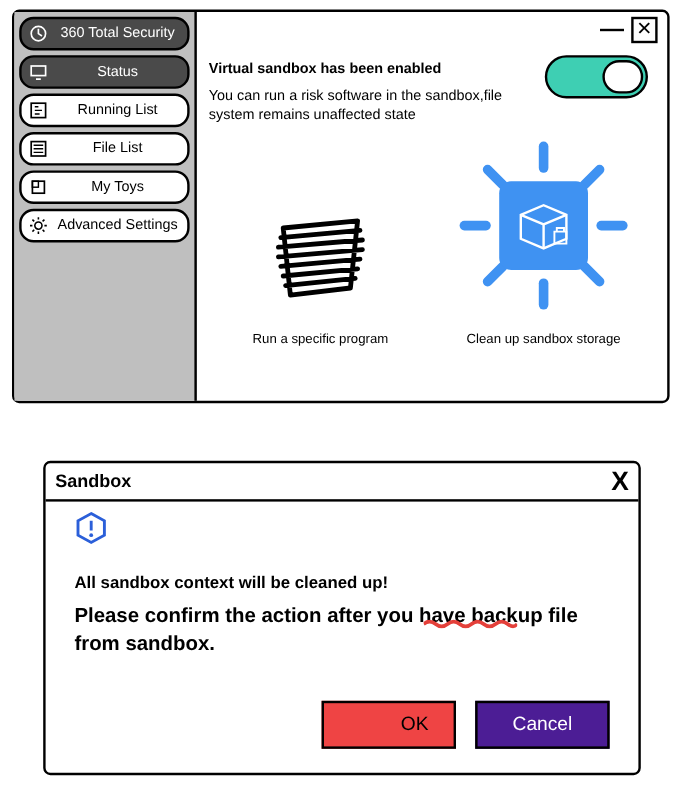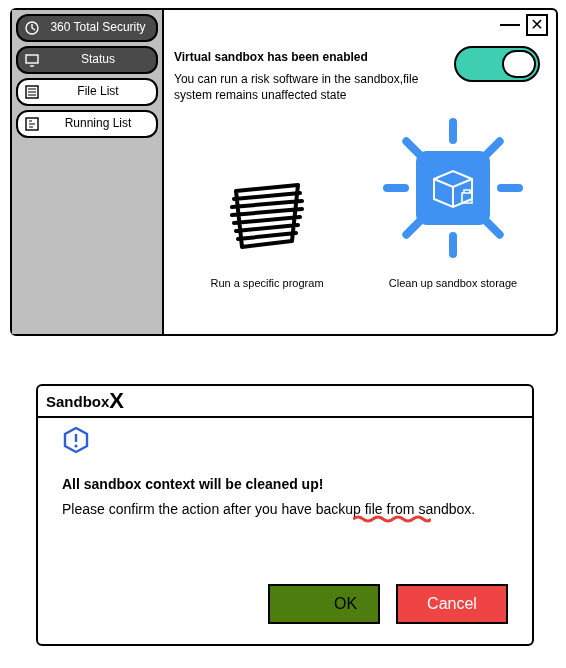--- a/index.html
+++ b/index.html
@@ -153,21 +153,21 @@
     left: 36px; top: 384px;
     width: 498px; height: 262px;
     border: 2.5px solid #000;
     border-radius: 6px;
     background: #fff;
     display: flex; flex-direction: column;
   }
   .dialog-titlebar {
     height: 32px;
     border-bottom: 2.5px solid #000;
-    display: flex; align-items: center; justify-content: flex-start;
+    display: flex; align-items: center; justify-content: space-between;
     padding: 0 8px;
     font-weight: bold;
     font-size: 15px;
   }
   .dialog-close {
     font-size: 22px; font-weight: bold;
     cursor: pointer;
   }
   .dialog-body {
     flex: 1;
@@ -175,44 +175,45 @@
   }
   .warn-icon {
     width: 28px; height: 28px;
     margin-bottom: 18px;
   }
   .dlg-line1 {
     font-size: 14px; font-weight: bold;
     margin-bottom: 8px;
   }
   .dlg-line2 {
-    font-size: 14px;
+    font-size: 17px;
     line-height: 1.4;
     position: relative;
+    font-weight: bold;
   }
   .squiggle {
     position: absolute;
     left: 291px; top: 15px;
     width: 78px; height: 8px;
   }
   .dialog-buttons {
     display: flex; gap: 16px;
     justify-content: flex-end;
     padding: 0 24px 20px 0;
   }
   .btn {
     width: 112px; height: 40px;
     border: 2px solid #000;
     font-family: inherit;
     font-size: 16px;
     cursor: pointer;
     display: inline-flex; align-items: center; justify-content: center;
   }
-  .btn-ok { background: #4d7c0f; padding-left: 43px; }
-  .btn-cancel { background: #ef4444; color: #fff; }
+  .btn-ok { background: #ef4444; padding-left: 43px; }
+  .btn-cancel { background: #4c1d95; color: #fff; }
 </style>
 </head>
 <body>
 
 <div class="main-window">
 
   <div class="sidebar">
 
     <div class="sidebar-item dark">
       <span class="icon">
@@ -231,37 +232,64 @@
             <path d="M6 14h4" stroke="#fff" stroke-width="1.4"></path>
           </svg>
       </span>
       <span class="label">Status</span>
     </div>
 
     <div class="sidebar-item">
       <span class="icon">
         <svg viewBox="0 0 16 16">
             <rect x="2" y="2" width="12" height="12" fill="none" stroke="#000" stroke-width="1.4"></rect>
+            <path d="M5 5h3M5 8h6M5 11h4" stroke="#000" stroke-width="1.2"></path>
+          </svg>
+      </span>
+      <span class="label">Running List</span>
+    </div>
+
+    <div class="sidebar-item">
+      <span class="icon">
+        <svg viewBox="0 0 16 16">
+            <rect x="2" y="2" width="12" height="12" fill="none" stroke="#000" stroke-width="1.4"></rect>
             <path d="M4 5h8M4 8h8M4 11h8" stroke="#000" stroke-width="1.2"></path>
           </svg>
       </span>
       <span class="label">File List</span>
     </div>
 
     <div class="sidebar-item">
       <span class="icon">
         <svg viewBox="0 0 16 16">
-            <rect x="2" y="2" width="12" height="12" fill="none" stroke="#000" stroke-width="1.4"></rect>
-            <path d="M5 5h3M5 8h6M5 11h4" stroke="#000" stroke-width="1.2"></path>
-          </svg>
-      </span>
-      <span class="label">Running List</span>
-    </div>
-
-
+            <rect x="3" y="3" width="10" height="10" fill="none" stroke="#000" stroke-width="1.4"></rect>
+            <rect x="3" y="3" width="5" height="5" fill="none" stroke="#000" stroke-width="1.2"></rect>
+          </svg>
+      </span>
+      <span class="label">My Toys</span>
+    </div>
+
+    <div class="sidebar-item">
+      <span class="icon">
+        <svg viewBox="0 0 16 16">
+            <circle cx="8" cy="8" r="3" fill="none" stroke="#000" stroke-width="1.3"></circle>
+            <g stroke="#000" stroke-width="1.3">
+              <line x1="8" y1="1" x2="8" y2="3"></line>
+              <line x1="8" y1="13" x2="8" y2="15"></line>
+              <line x1="1" y1="8" x2="3" y2="8"></line>
+              <line x1="13" y1="8" x2="15" y2="8"></line>
+              <line x1="3" y1="3" x2="4.5" y2="4.5"></line>
+              <line x1="11.5" y1="11.5" x2="13" y2="13"></line>
+              <line x1="3" y1="13" x2="4.5" y2="11.5"></line>
+              <line x1="11.5" y1="4.5" x2="13" y2="3"></line>
+            </g>
+          </svg>
+      </span>
+      <span class="label">Advanced Settings</span>
+    </div>
 
   </div>
 
   <div class="content">
 
     <div class="win-controls">
       <span class="win-min"></span>
       <span class="win-close-box">✕</span>
     </div>
 

